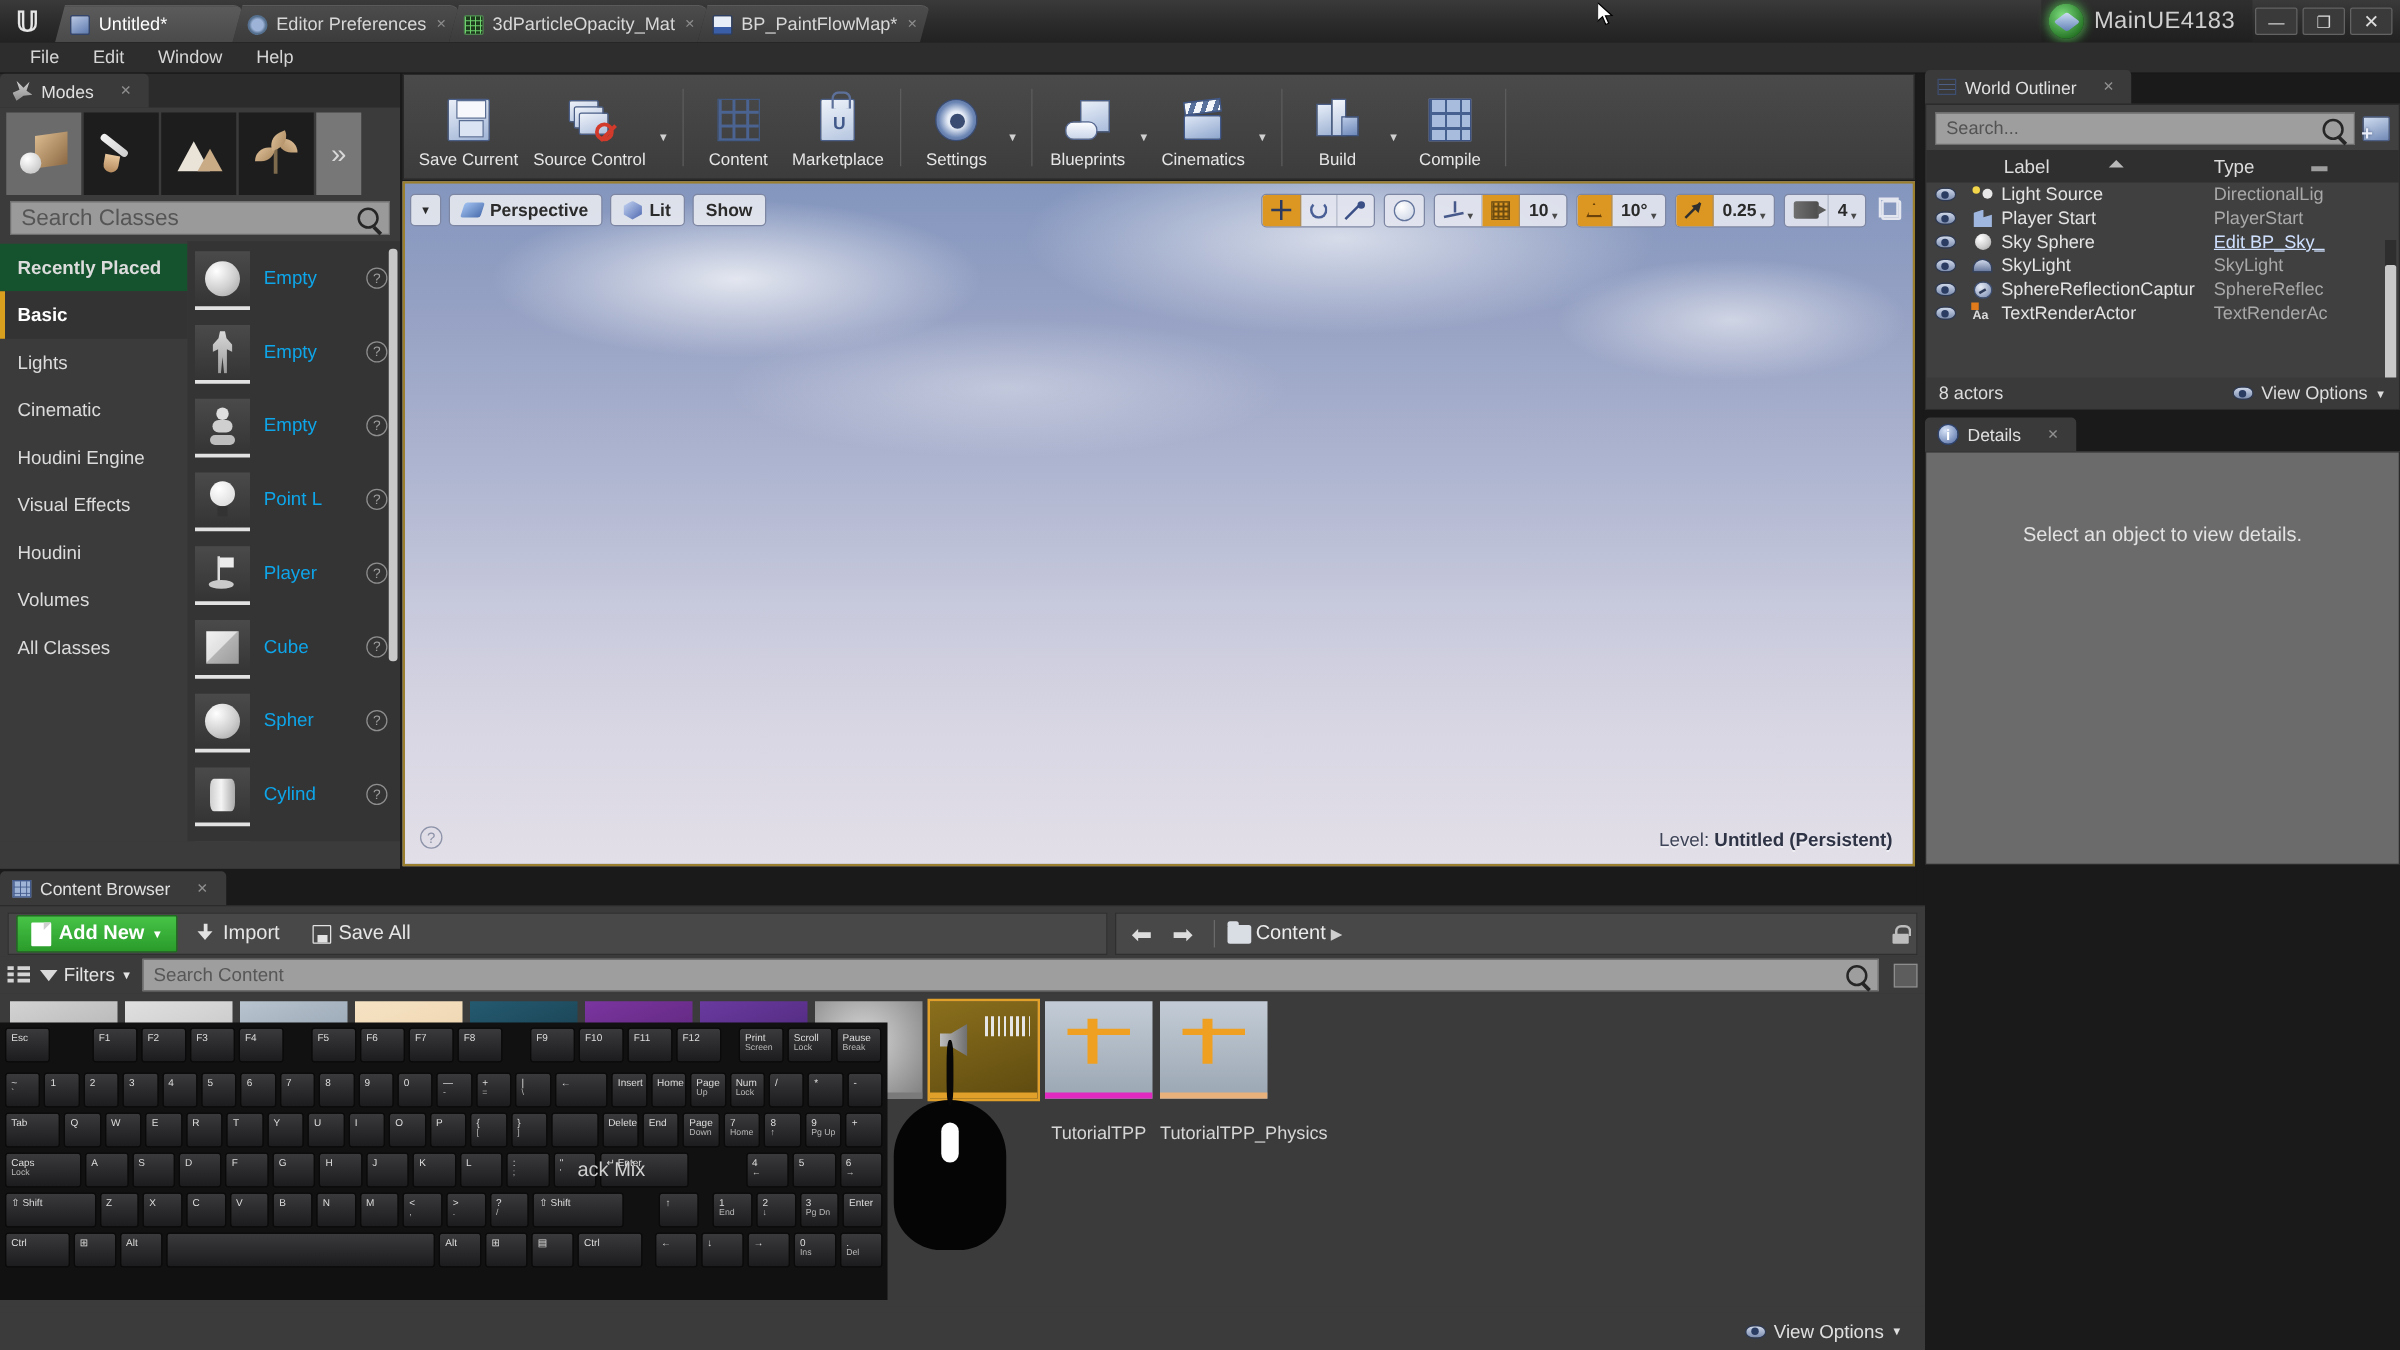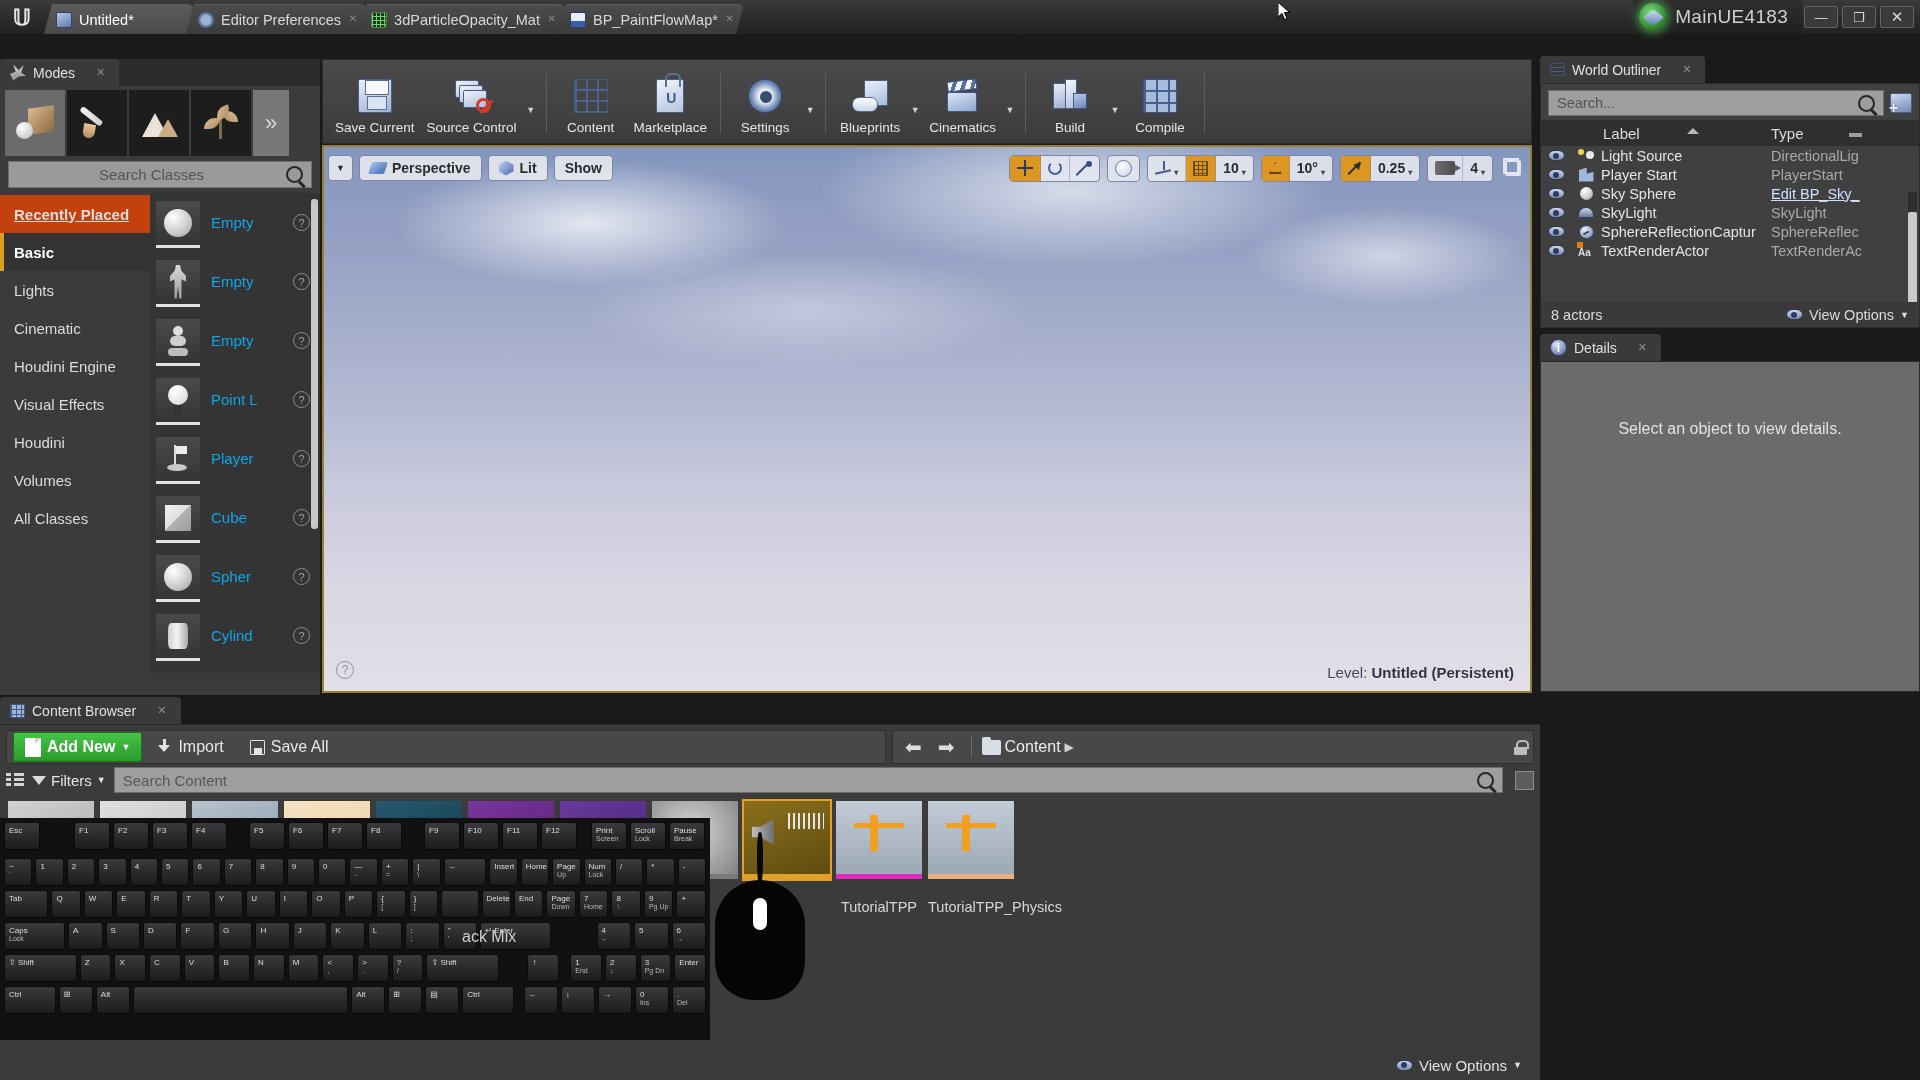--- a/index.html
+++ b/index.html
@@ -153,35 +153,35 @@
   .terr .m2{position:absolute;right:0px;bottom:0;border-left:10px solid transparent;border-right:10px solid transparent;border-bottom:18px solid #c9ab86;}
   .foli{width:34px;height:32px;position:relative;}
   .foli .st{position:absolute;left:15px;bottom:0;width:3px;height:28px;background:#7e6a4c;}
   .foli .lf{position:absolute;width:16px;height:11px;border-radius:11px 0 11px 0;background:linear-gradient(135deg,#e2c49c,#a7855c);}
   .foli .l1{left:0px;top:11px;} .foli .l2{right:0px;top:4px;transform:scaleX(-1);} .foli .l3{left:11px;top:0px;transform:rotate(-25deg);}
 
   .searchbox {
     margin:2px 8px 0 8px; height:27px; background:#9a9a9a; display:flex;align-items:center;
     padding:0 8px; border:1px solid #6f6f6f;
   }
-  .searchbox input { flex:1; background:transparent;border:none;outline:none;color:#0f172a;font-size:15px;
-     font-family:"Liberation Sans",sans-serif;text-align:center;}
+  .searchbox input { flex:1; background:transparent;border:none;outline:none;color:#0f172a;font-size:18px;
+     font-family:"Liberation Sans",sans-serif;}
   .searchbox input::placeholder{color:#555;}
   .mag { width:17px;height:17px;border:2.5px solid #262626;border-radius:50%;position:relative;}
   .mag::after{content:"";position:absolute;right:-5px;bottom:-4px;width:8px;height:2.5px;background:#262626;transform:rotate(45deg);}
 
   .modes-split { display:flex; height:480px; margin-top:5px; }
   .cat-list { width:150px; background:#3b3b3b; padding-top:2px;}
   .cat {
     height:38px; display:flex; align-items:center; padding-left:14px;
     font-size:15px; color:#dcdcdc; position:relative;
   }
   .cat.sel { background:#333; color:#fff; font-weight:bold; }
   .cat.sel::before{content:"";position:absolute;left:0;top:0;bottom:0;width:4px;background:#d9a020;}
-  .cat.recent { background:#c2410c; font-weight:bold;text-decoration:underline;}
+  .cat.recent { background:#14532d; font-weight:bold;}
   .asset-list { flex:1; background:#343434; overflow:hidden; position:relative;}
   .asset-row { height:59px; display:flex; align-items:center; gap:11px; padding:0 10px 0 6px; }
   .asset-thumb { width:44px;height:44px;background:linear-gradient(180deg,#4a4a4a,#343434);
       display:flex;align-items:center;justify-content:center;position:relative;}
   .asset-thumb::after{content:"";position:absolute;left:0;right:0;bottom:-3px;height:3px;background:#e2e2e2;}
   .asset-name { flex:1; font-size:15px;color:#0ea5e9; white-space:nowrap; overflow:hidden;}
   .help-ic { width:17px;height:17px;border:1.5px solid #8e8e8e;border-radius:50%;color:#9e9e9e;
      font-size:11px;display:flex;align-items:center;justify-content:center;}
   .tsphere{width:28px;height:28px;border-radius:50%;background:radial-gradient(circle at 33% 28%,#fff,#cfcfcf 55%,#9d9d9d);}
   .tpawn{width:16px;height:34px;background:linear-gradient(180deg,#d8d8d8,#9b9b9b);
@@ -414,20 +414,26 @@
             <div class="cube"></div>
           </div>
         <div class="proj-name">MainUE4183</div>
       </div>
       <div class="wbtn">—</div>
       <div class="wbtn">❐</div>
       <div class="wbtn close">✕</div>
     </div>
   </div>
 
+  <div class="menubar">
+    <div class="menuitem">File</div>
+    <div class="menuitem">Edit</div>
+    <div class="menuitem">Window</div>
+    <div class="menuitem">Help</div>
+  </div>
 
   <div class="maintoolbar">
     <div class="tb-group">
       <div class="tbbtn">
         <div class="glyph">
             <div class="g-save"></div>
           </div>
         <div class="lbl">Save Current</div>
       </div>
       <div class="tbbtn">

